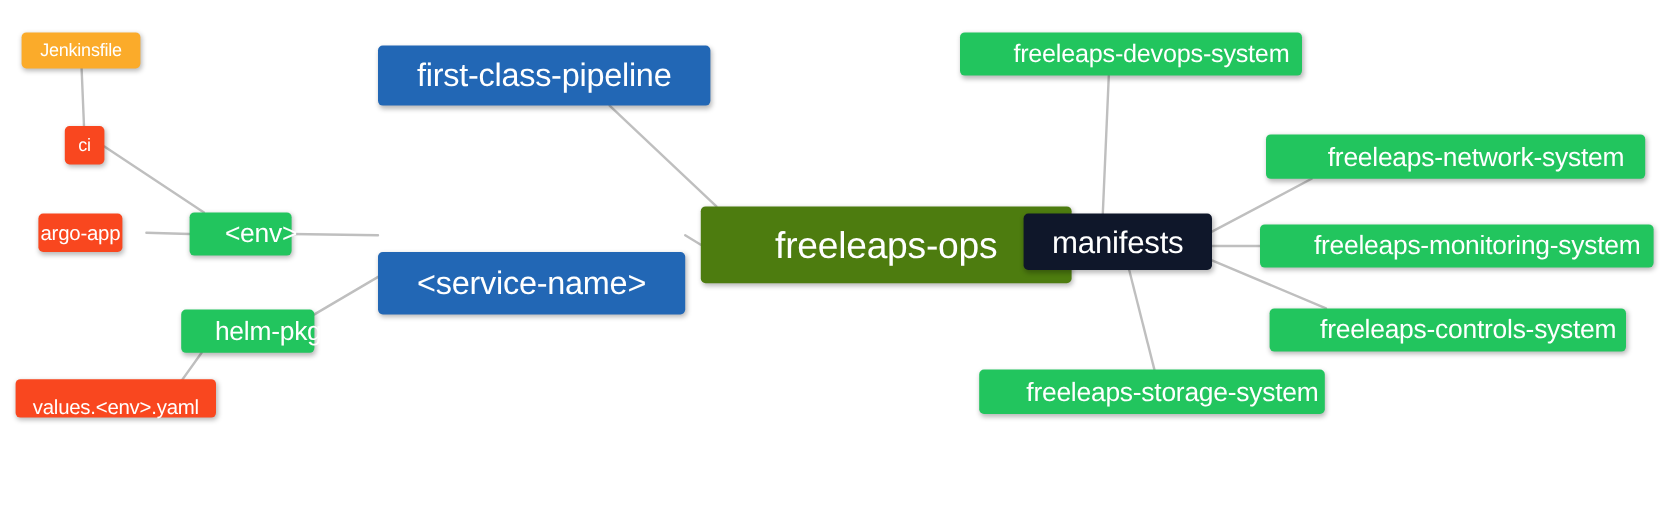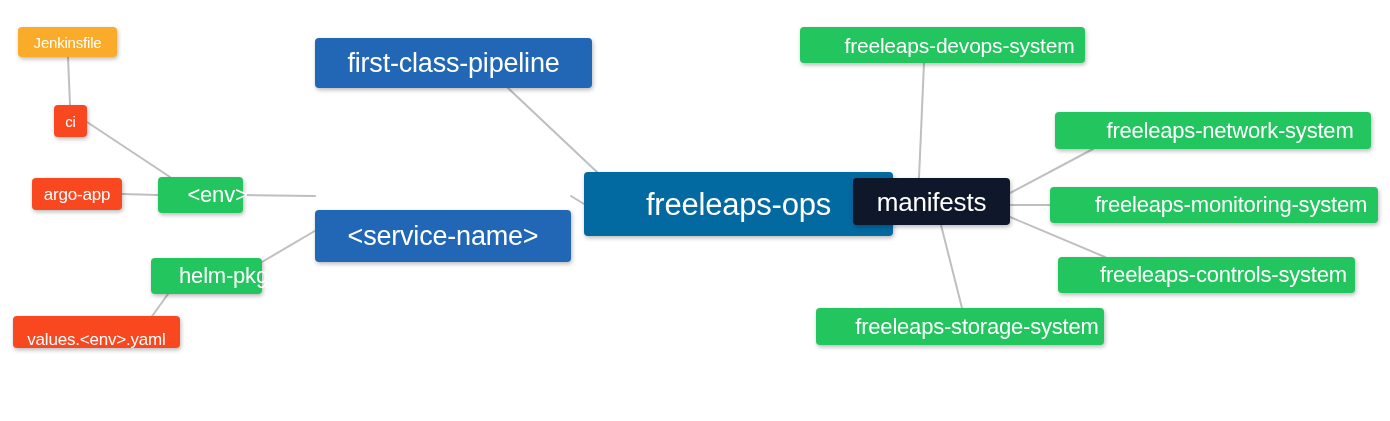--- a/index.html
+++ b/index.html
@@ -64,21 +64,21 @@
       <line x1="158" y1="195" x2="122" y2="194" stroke="#bfbfbf" stroke-width="2" stroke-linecap="round"></line>
       <line x1="70" y1="105" x2="68" y2="57" stroke="#bfbfbf" stroke-width="2" stroke-linecap="round"></line>
       <line x1="168" y1="294" x2="140" y2="333" stroke="#bfbfbf" stroke-width="2" stroke-linecap="round"></line>
       <line x1="919" y1="178" x2="924" y2="63" stroke="#bfbfbf" stroke-width="2" stroke-linecap="round"></line>
       <line x1="1010" y1="193" x2="1093" y2="149" stroke="#bfbfbf" stroke-width="2" stroke-linecap="round"></line>
       <line x1="1010" y1="205" x2="1050" y2="205" stroke="#bfbfbf" stroke-width="2" stroke-linecap="round"></line>
       <line x1="1010" y1="217" x2="1105" y2="257" stroke="#bfbfbf" stroke-width="2" stroke-linecap="round"></line>
       <line x1="941" y1="225" x2="962" y2="308" stroke="#bfbfbf" stroke-width="2" stroke-linecap="round"></line>
     </svg>
   <div id="node-layer">
-      <div class="node lvl-root" style="left: 584px; top: 172px; width: 309px; height: 64px; background: #0369a1; font-size: 31px;">
+      <div class="node lvl-root" style="left: 584px; top: 172px; width: 309px; height: 64px; background: #4d7c0f; font-size: 31px;">
         <span class="node-label">freeleaps-ops</span>
       </div>
       <div class="node lvl-blue" style="left: 315px; top: 170px; width: 256px; height: 52px; background: rgb(34, 103, 181); font-size: 27px; margin-top: 40px;">
         <span class="node-label">&lt;service-name&gt;</span>
       </div>
       <div class="node lvl-blue" style="left: 315px; top: 38px; width: 277px; height: 50px; background: rgb(34, 103, 181); font-size: 27px;">
         <span class="node-label">first-class-pipeline</span>
       </div>
       <div class="node lvl-blue" style="left: 853px; top: 178px; width: 157px; height: 47px; background: #0f172a; font-size: 26px;">
         <span class="node-label">manifests</span>
@@ -88,21 +88,21 @@
       </div>
       <div class="node lvl-green" style="left: 151px; top: 258px; width: 111px; height: 36px; background: rgb(34, 197, 94); font-size: 22px;">
         <span class="node-label">helm-pkg</span>
       </div>
       <div class="node lvl-orange" style="left: 18px; top: 27px; width: 99px; height: 30px; background: rgb(251, 171, 42); font-size: 15px;">
         <span class="node-label">Jenkinsfile</span>
       </div>
       <div class="node lvl-red" style="left: 54px; top: 105px; width: 33px; height: 32px; background: rgb(249, 71, 31); font-size: 15px; text-align: right;">
         <span class="node-label">ci</span>
       </div>
-      <div class="node lvl-red" style="left: 32px; top: 178px; width: 90px; height: 32px; background: rgb(249, 71, 31); font-size: 17px;">
+      <div class="node lvl-red" style="left: 32px; top: 178px; width: 70px; height: 32px; background: rgb(249, 71, 31); font-size: 17px;">
         <span class="node-label">argo-app</span>
       </div>
       <div class="node lvl-red" style="left: 13px; top: 316px; width: 167px; height: 32px; background: rgb(249, 71, 31); font-size: 17px; align-items: flex-end;">
         <span class="node-label">values.&lt;env&gt;.yaml</span>
       </div>
       <div class="node lvl-green" style="left: 800px; top: 27px; width: 285px; height: 36px; background: rgb(34, 197, 94); font-size: 21px;">
         <span class="node-label">freeleaps-devops-system</span>
       </div>
       <div class="node lvl-green" style="left: 1055px; top: 112px; width: 316px; height: 37px; background: rgb(34, 197, 94); font-size: 22px;">
         <span class="node-label">freeleaps-network-system</span>

